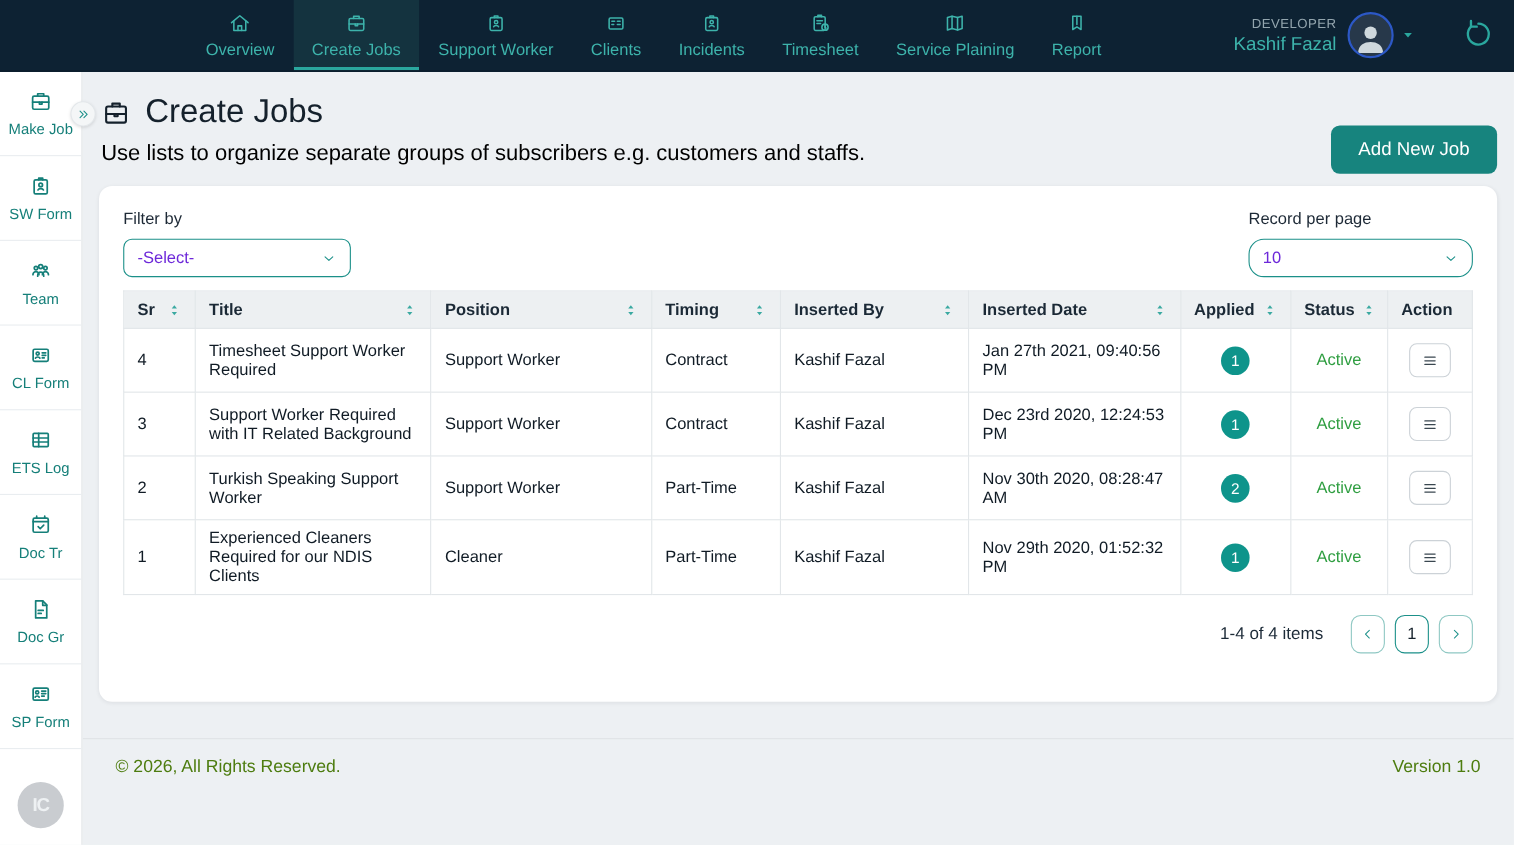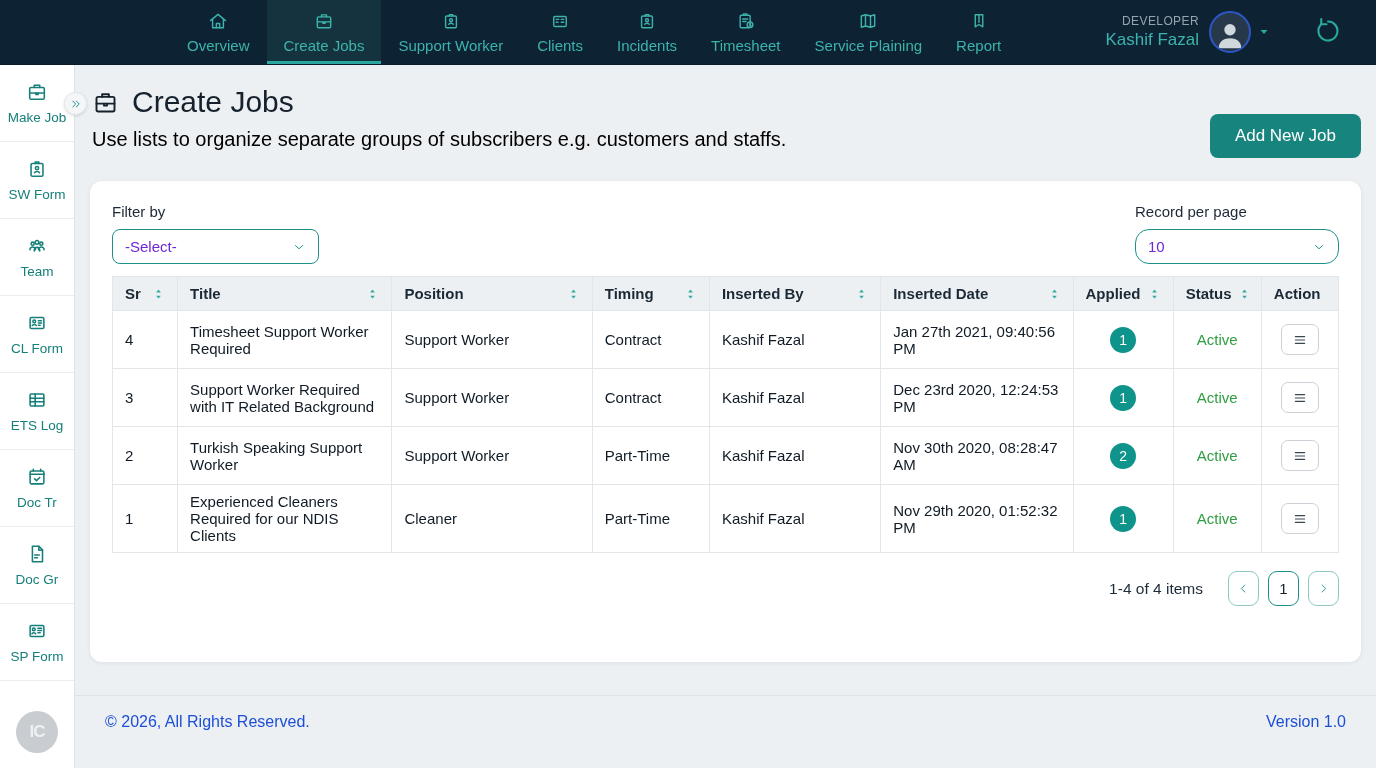--- a/index.html
+++ b/index.html
@@ -13,21 +13,21 @@
   
   .topnav { position:fixed; top:0; left:0; right:0; height:65px;
     background:var(--nav_bg,#0d2233); display:flex; z-index:30;
     border-bottom:1px solid #0a1b29; }
   .nav-items { display:flex; margin-left:170px; }
   .nav-item { display:flex; flex-direction:column; align-items:center;
     justify-content:center; gap:6px; padding:0 17px; color:#3db3ab;
     font-size:15px; cursor:pointer; white-space:nowrap; }
   .nav-item svg { width:20px; height:20px; }
   .nav-item.active { background:#14333f; box-shadow:inset 0 -3px 0 var(--accent,#2aa79e); }
-  .nav-right { margin-left:auto; display:flex; align-items:center; padding-right:32px; }
+  .nav-right { margin-left:auto; display:flex; align-items:center; padding-right:16px; }
   .user-text { text-align:right; margin-right:10px; }
   .user-role { color:#93a5ae; font-size:12px; letter-spacing:.4px; }
   .user-name { color:#3db3ab; font-size:17px; margin-top:2px; }
   .avatar { width:42px; height:42px; border-radius:50%;
     border:2px solid #2c58c6; background:#27384a; overflow:hidden;
     display:flex; align-items:flex-end; justify-content:center; }
   .avatar svg { width:34px; height:34px; }
   .caret { color:#2aa79e; margin-left:7px; width:12px; height:12px; }
   .refresh-btn { margin-left:42px; color:#2aa79e; background:none; border:none;
     width:32px; height:32px; cursor:pointer; }
@@ -53,22 +53,22 @@
   .main { position:absolute; left:75px; top:65px; width:1301px; height:703px;
     background:#edf0f3; overflow:hidden; }
   .page-head { position:relative; padding:20px 15px 0 17px; }
   .title-row { display:flex; align-items:center; gap:13px; font-size:30px; color:#15212c; }
   .title-row svg { width:27px; height:27px; color:#15212c; }
   .subtitle { margin-top:9px; font-size:20px; color:#000000; }
   .add-btn { position:absolute; right:15px; top:49px; background:var(--button,#17847e);
     color:#fff; font-size:17px; padding:12px 25px; border:none; border-radius:8px;
     cursor:pointer; font-family:inherit; }
 
-  .card { margin:30px 15px 0; background:#fff; border-radius:12px;
-    padding:22px 22px 56px; box-shadow:0 1px 4px rgba(20,30,40,.08); }
+  .card { margin:18px 15px 0; background:#fff; border-radius:12px;
+    padding:22px 22px 44px; box-shadow:0 1px 4px rgba(20,30,40,.08); }
 
   .filter-row { display:flex; align-items:flex-end; gap:22px; margin-bottom:12px; }
   .fgroup label { display:block; font-size:15px; color:#1d2936; margin-bottom:9px; }
   .select { width:207px; height:35px; border:1px solid var(--accent_border,#1b9089);
     border-radius:8px; display:flex; align-items:center; justify-content:space-between;
     padding:0 12px; font-size:15px; color:#6d28d9; cursor:pointer; background:#fff; }
   .select svg { width:14px; height:14px; color:#1b9089; }
   .search-box { width:205px; height:35px; border:1px solid var(--accent_border,#1b9089);
     border-radius:8px; display:flex; align-items:center; gap:8px; padding:0 11px;
     color:#8e99a1; background:#fff; }
@@ -109,21 +109,21 @@
   .pagination { display:flex; align-items:center; justify-content:flex-end;
     gap:9px; margin-top:18px; font-size:15.5px; color:#1d2b38; }
   .pg-summary { margin-right:16px; }
   .pg-btn { width:31px; height:35px; border:1px solid #8fc8c3; border-radius:9px;
     background:#fff; color:#1b9089; display:flex; align-items:center;
     justify-content:center; font-size:15px; cursor:pointer; font-family:inherit; }
   .pg-btn svg { width:13px; height:13px; }
   .pg-btn.current { border-color:#1b9089; color:#16222c; }
 
   .footer { margin-top:33px; border-top:1px solid #dfe3e6; padding:17px 30px 0;
-    display:flex; justify-content:space-between; font-size:16px; color:#1d4ed8;align-items:center; }
+    display:flex; justify-content:space-between; font-size:16px; color:#4d7c0f;align-items:center; }
 </style>
 </head>
 <body>
 
 <svg width="0" height="0" style="position:absolute">
   <defs>
     <symbol id="sym-home" viewBox="0 0 24 24">
         <path d="M3 11.5 12 4l9 7.5"></path>
         <path d="M5.5 9.8V20h13V9.8"></path>
         <path d="M10 20v-5h4v5"></path>

